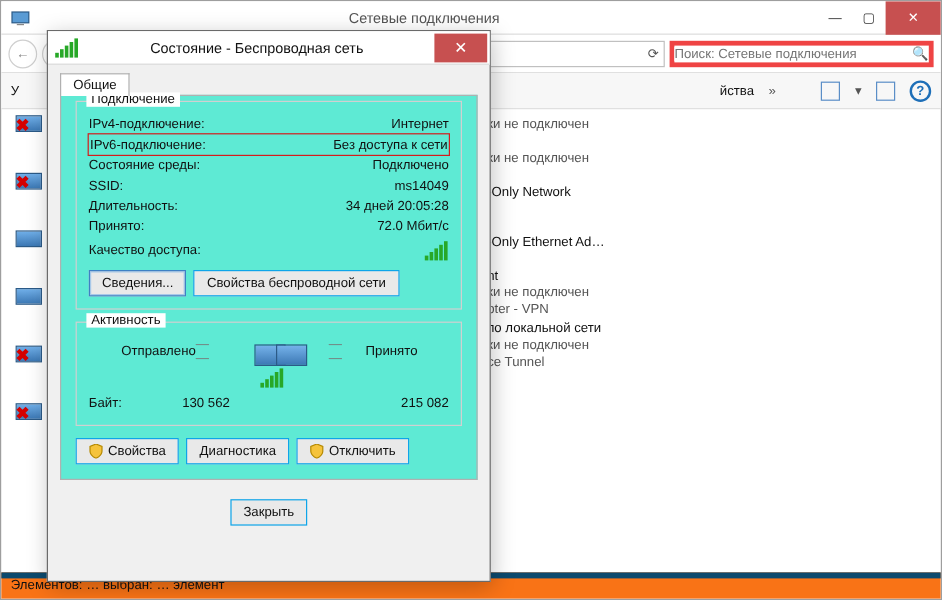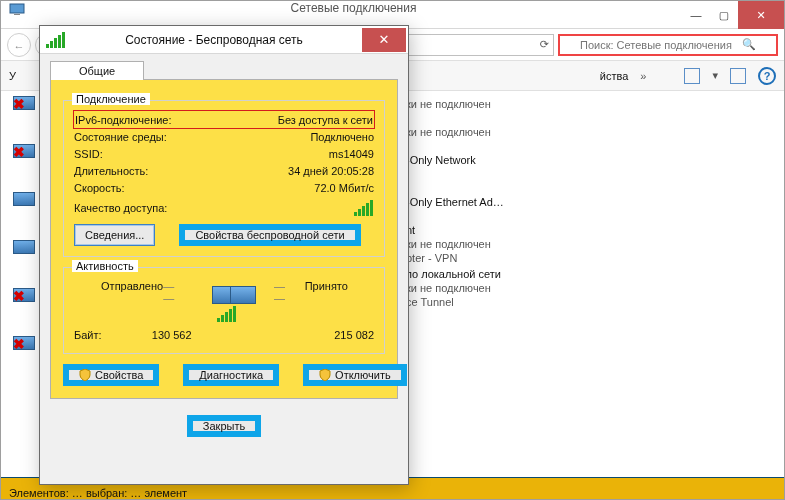--- a/index.html
+++ b/index.html
@@ -1,67 +1,67 @@
 <!DOCTYPE html>
 <html><head>
 <meta charset="utf-8">
 <style>
 *{box-sizing:border-box;margin:0;padding:0;font-family:"Segoe UI",Tahoma,sans-serif;font-size:11px;color:#111}
 body{background:#fff;width:785px;height:500px;position:relative;overflow:hidden;border:1px solid #9e9e9e}
 
-.parent-titlebar{height:28px;display:flex;border-bottom:1px solid #d8d8d8;background:#fff}
+.parent-titlebar{height:28px;display:flex;align-items:center;border-bottom:1px solid #d8d8d8;background:#fff}
 .parent-title{flex:1;text-align:center;font-size:12px;color:#555}
 .pbtn{width:28px;height:28px;display:flex;align-items:center;justify-content:center;color:#333}
 .pbtn.close{background:#c75050;color:#fff;width:46px}
 .pico{width:16px;height:16px;margin-left:8px}
 .toolbar{height:32px;display:flex;align-items:center;gap:4px;padding:0 6px;border-bottom:1px solid #e0e0e0;background:#fff}
 .navbtn{width:24px;height:24px;border-radius:50%;border:1px solid #cfcfcf;display:flex;align-items:center;justify-content:center;color:#888}
 .addr{flex:1;height:22px;border:1px solid #c0c0c0;display:flex;align-items:center;padding:0 4px;gap:4px}
 .addr input{border:none;flex:1;outline:none}
-.search{width:220px;height:22px;border:2px solid #ef4444;display:flex;align-items:center;padding:0 20px;color:#888}
+.search{width:220px;height:22px;border:4px solid #ef4444;display:flex;align-items:center;padding:0 0;color:#888}
 .search input{border:none;flex:1;outline:none;color:#888}
 .cmdbar{height:30px;display:flex;align-items:center;gap:12px;padding:0 8px;border-bottom:1px solid #e0e0e0;background:#f7f7f7;font-size:11px}
 .cmdbar .spacer{flex:1}
 .sqicon{width:16px;height:16px;border:1px solid #5a8ec7;display:inline-block}
 .content{position:absolute;top:92px;left:10px;right:10px;bottom:24px;background:#fff}
 .netlist{position:absolute;left:0;top:0;bottom:0;width:405px}
 .nrow{display:flex;align-items:center;gap:6px;padding:3px 2px}
 .nicon{width:28px;height:20px;position:relative}
 .nicon .mon{width:22px;height:14px;background:linear-gradient(#6faee8,#3c78b4);border:1px solid #2b5a87;position:absolute;top:0;left:0}
 .nicon .x{position:absolute;left:0;top:0;color:#d40000;font-weight:bold;font-size:14px}
 .ncol{position:absolute;right:8px;top:0;width:360px}
 .nline{height:14px;line-height:14px;font-size:11px;color:#555;white-space:nowrap;overflow:hidden}
 .nline.title{color:#111}
-.statusbar{position:absolute;bottom:0;left:0;right:0;height:22px;border-top:1px solid #0c4a6e;background:#eab308;padding:0 8px;display:flex;align-items:flex-end;color:#666}
+.statusbar{position:absolute;bottom:0;left:0;right:0;height:22px;border-top:5px solid #0c4a6e;background:#f97316;padding:0 8px;display:flex;align-items:flex-start;color:#666}
 
 .dlg{position:absolute;left:38px;top:24px;width:370px;height:460px;background:#f0f0f0;border:1px solid #6a6a6a;box-shadow:2px 4px 18px rgba(0,0,0,.25)}
 .dlg-titlebar{height:28px;display:flex;align-items:center;background:#fff;border-bottom:1px solid #d8d8d8}
 .dlg-title{flex:1;text-align:center;font-size:12px}
 .sigicon{width:20px;height:16px;margin-left:6px;display:flex;align-items:flex-end;gap:1px}
 .sigicon span{width:3px;background:#27a827;display:inline-block}
 .sigicon span:nth-child(1){height:4px}.sigicon span:nth-child(2){height:7px}.sigicon span:nth-child(3){height:10px}.sigicon span:nth-child(4){height:13px}.sigicon span:nth-child(5){height:16px}
 .dlg-close{width:44px;height:24px;background:#c75050;color:#fff;display:flex;align-items:center;justify-content:center;margin-right:2px;font-size:13px}
 .tabs{display:flex;margin:6px 0 0 10px}
-.tab{background:#fff;border:1px solid #b0b0b0;border-bottom:none;padding:3px 28px;position:relative;top:1px;z-index:2}
-.panel{margin:0 10px 8px 10px;background:#fde047;border:1px solid #b0b0b0;padding:20px 12px 12px 12px}
+.tab{background:#fff;border:1px solid #b0b0b0;border-bottom:none;padding:3px 10px;position:relative;top:1px;z-index:2}
+.panel{margin:0 10px 8px 10px;background:#5eead4;border:1px solid #b0b0b0;padding:4px 12px 12px 12px}
 .group{border:1px solid #d0d0d0;position:relative;padding:10px 10px 10px 10px;margin-bottom:10px}
 .group>legend{position:absolute;top:-8px;left:8px;background:#fff;padding:0 4px;font-size:11px}
 .row{display:flex;justify-content:space-between;height:17px;align-items:center}
 .row .k{color:#111}
 .row .v{color:#111}
 .hl{border:1px solid #d41c1c;margin:-1px -1px;padding:0 1px}
 .qrow{display:flex;align-items:center;gap:8px;margin-top:4px}
-.btn{background:#e9e9e9;border:6px solid #0ea5e9;padding:2px 10px;height:22px;display:inline-flex;align-items:center;gap:4px;font-size:11px}
+.btn{background:#e9e9e9;border:1px solid #0ea5e9;padding:2px 10px;height:22px;display:inline-flex;align-items:center;gap:4px;font-size:11px}
 .btn.blue{border:1px solid #3e80c4;box-shadow:0 0 0 1px #a8c8e8 inset}
-.actrow{display:flex;justify-content:space-between;margin:2px 0 6px 0}
+.actrow{display:flex;justify-content:space-between;align-items:center;margin:2px 0 6px 0}
 .actrow .mid{flex:0 0 80px;display:flex;align-items:center;justify-content:center}
 .monpair{display:flex;align-items:flex-end;gap:2px}
 .monpair .mon{width:26px;height:18px;background:linear-gradient(#75b2ea,#3c78b4);border:1px solid #2b5a87}
 .dashes{color:#777;letter-spacing:2px}
-.btnrow{display:flex;gap:24px;margin-top:4px}
+.btnrow{display:flex;gap:6px;margin-top:4px}
 .footer{display:flex;justify-content:center;padding:8px 12px}
 .shield{width:12px;height:12px}
 </style>
 </head>
 <body>
 
 <div class="parent-titlebar">
   <svg class="pico" viewBox="0 0 16 16">
       <rect x="1" y="3" width="14" height="9" fill="#5a9bd4" stroke="#2b5a87"></rect>
       <rect x="5" y="13" width="6" height="1" fill="#888"></rect>
@@ -180,40 +180,44 @@
     <div class="dlg-title">Состояние - Беспроводная сеть</div>
     <div class="dlg-close">✕</div>
   </div>
   <div class="tabs">
     <div class="tab">Общие</div>
   </div>
   <div class="panel">
 
     <div class="group">
       <legend>Подключение</legend>
+      <div class="row">
+          <span class="k">IPv4-подключение:</span>
+          <span class="v">Интернет</span>
+        </div>
       <div class="hl">
           <div class="row">
             <span class="k">IPv6-подключение:</span>
             <span class="v">Без доступа к сети</span>
           </div>
         </div>
       <div class="row">
           <span class="k">Состояние среды:</span>
           <span class="v">Подключено</span>
         </div>
       <div class="row">
           <span class="k">SSID:</span>
           <span class="v">ms14049</span>
         </div>
       <div class="row">
           <span class="k">Длительность:</span>
           <span class="v">34 дней 20:05:28</span>
         </div>
       <div class="row">
-          <span class="k">Скорость:</span>
+          <span class="k">Принято:</span>
           <span class="v">72.0 Мбит/с</span>
         </div>
       <div class="qrow">
         <span>Качество доступа:</span>
         <span style="flex:1"></span>
         <div class="sigicon">
             <span></span>
             <span></span>
             <span></span>
             <span></span>

